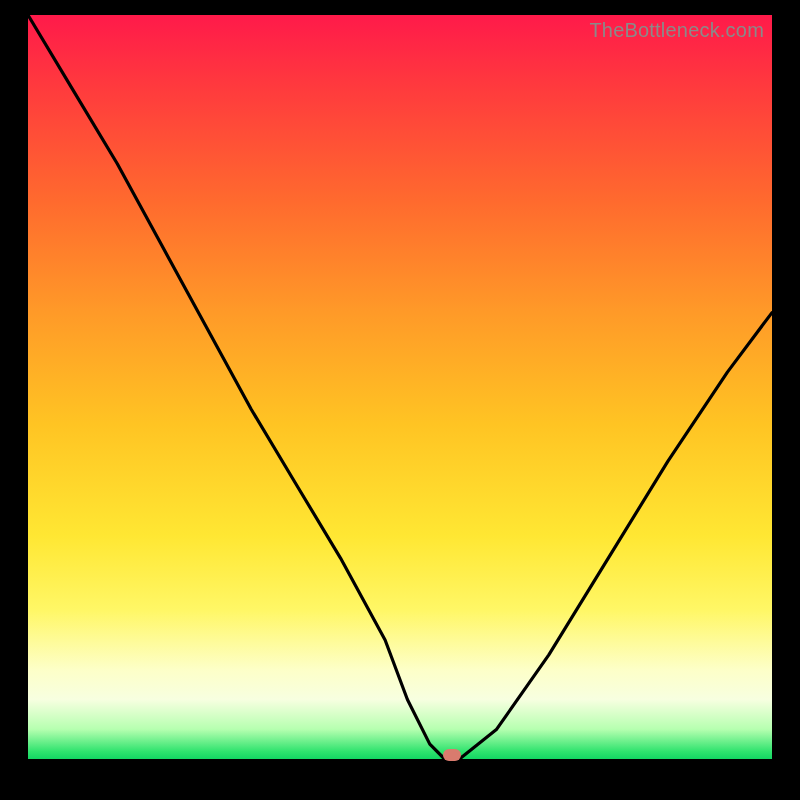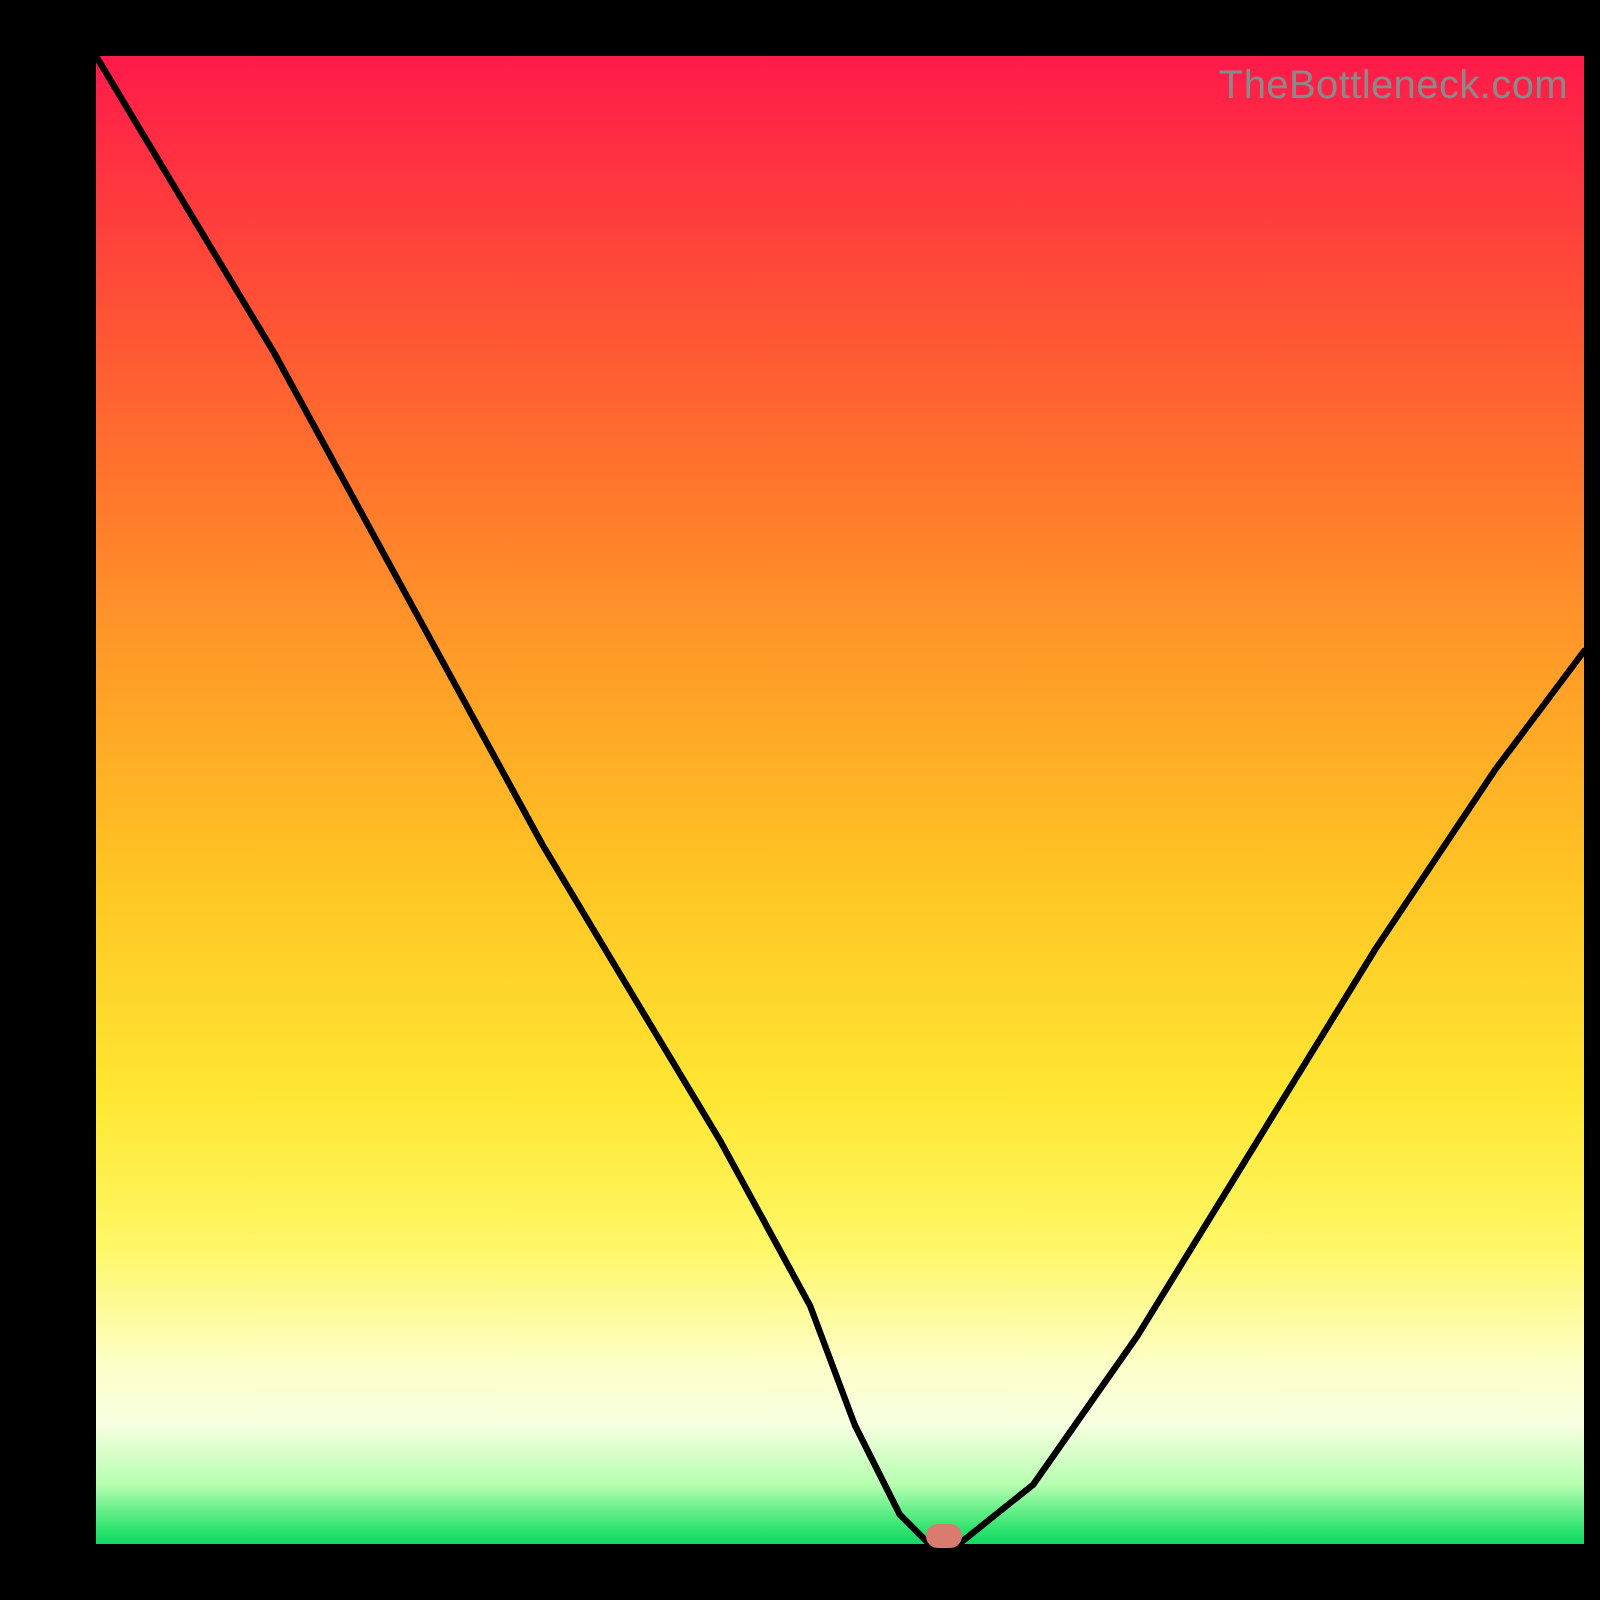--- a/index.html
+++ b/index.html
@@ -13,40 +13,39 @@
   }
   .frame {
     position: relative;
     width: 800px;
     height: 800px;
     background: #000;
   }
   .plot-area {
     position: absolute;
     left: 28px;
-    top: 28px;
+    top: 15px;
     width: 744px;
     height: 744px;
     
     background: linear-gradient(
       to bottom,
       #ff1a4a 0%,
       #ff3b3d 10%,
       #ff6a2e 25%,
       #ff9a28 40%,
       #ffc423 55%,
       #ffe733 70%,
       #fff766 80%,
       #fdffc8 88%,
       #f7ffe0 92%,
       #b6ffb0 96%,
       #2fe36e 99%,
       #13d663 100%
     );
-    margin-left: 20px;
   }
   .watermark {
     position: absolute;
     top: 4px;
     right: 8px;
     color: #8a8a8a;
     font-size: 20px;
     font-weight: 500;
     letter-spacing: 0.2px;
     user-select: none;

